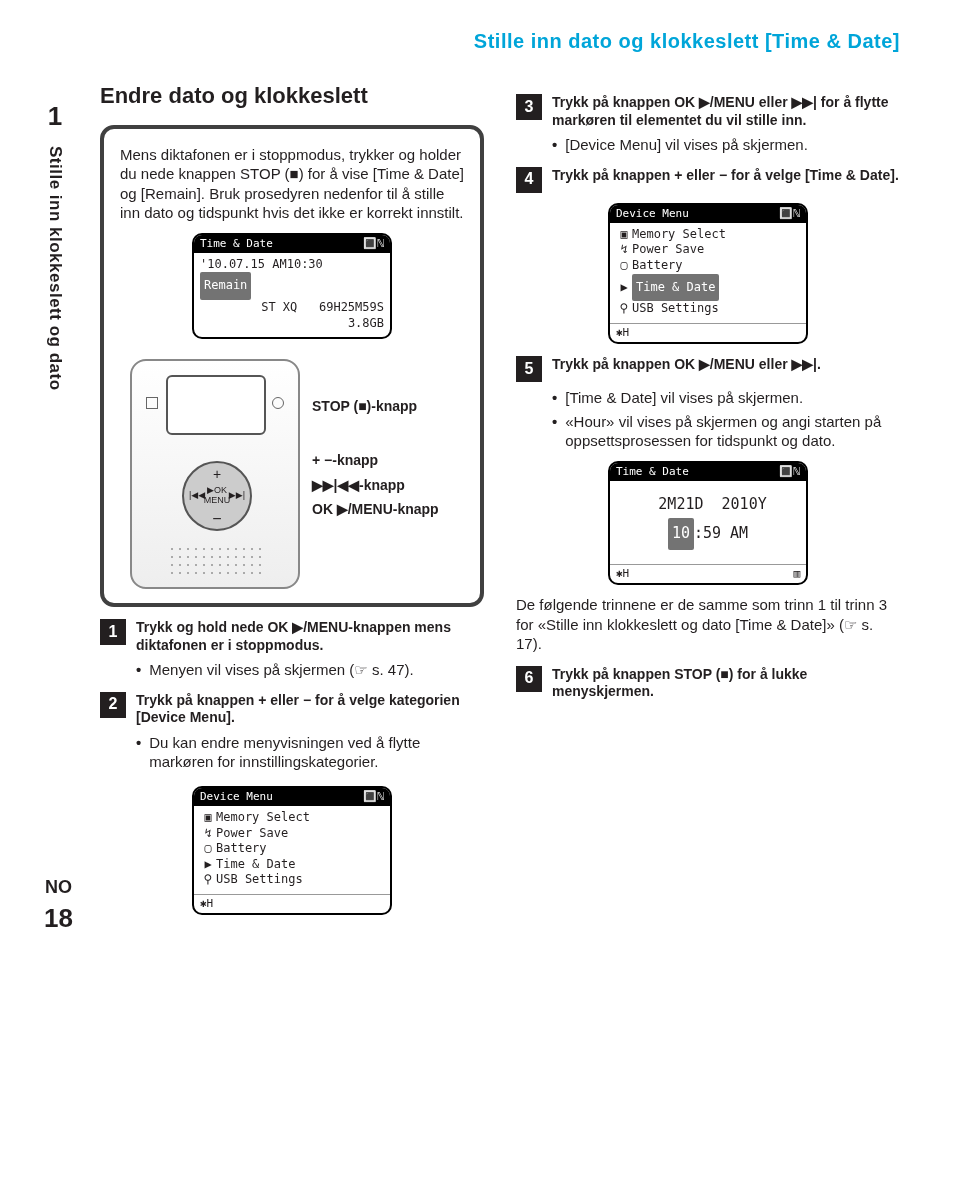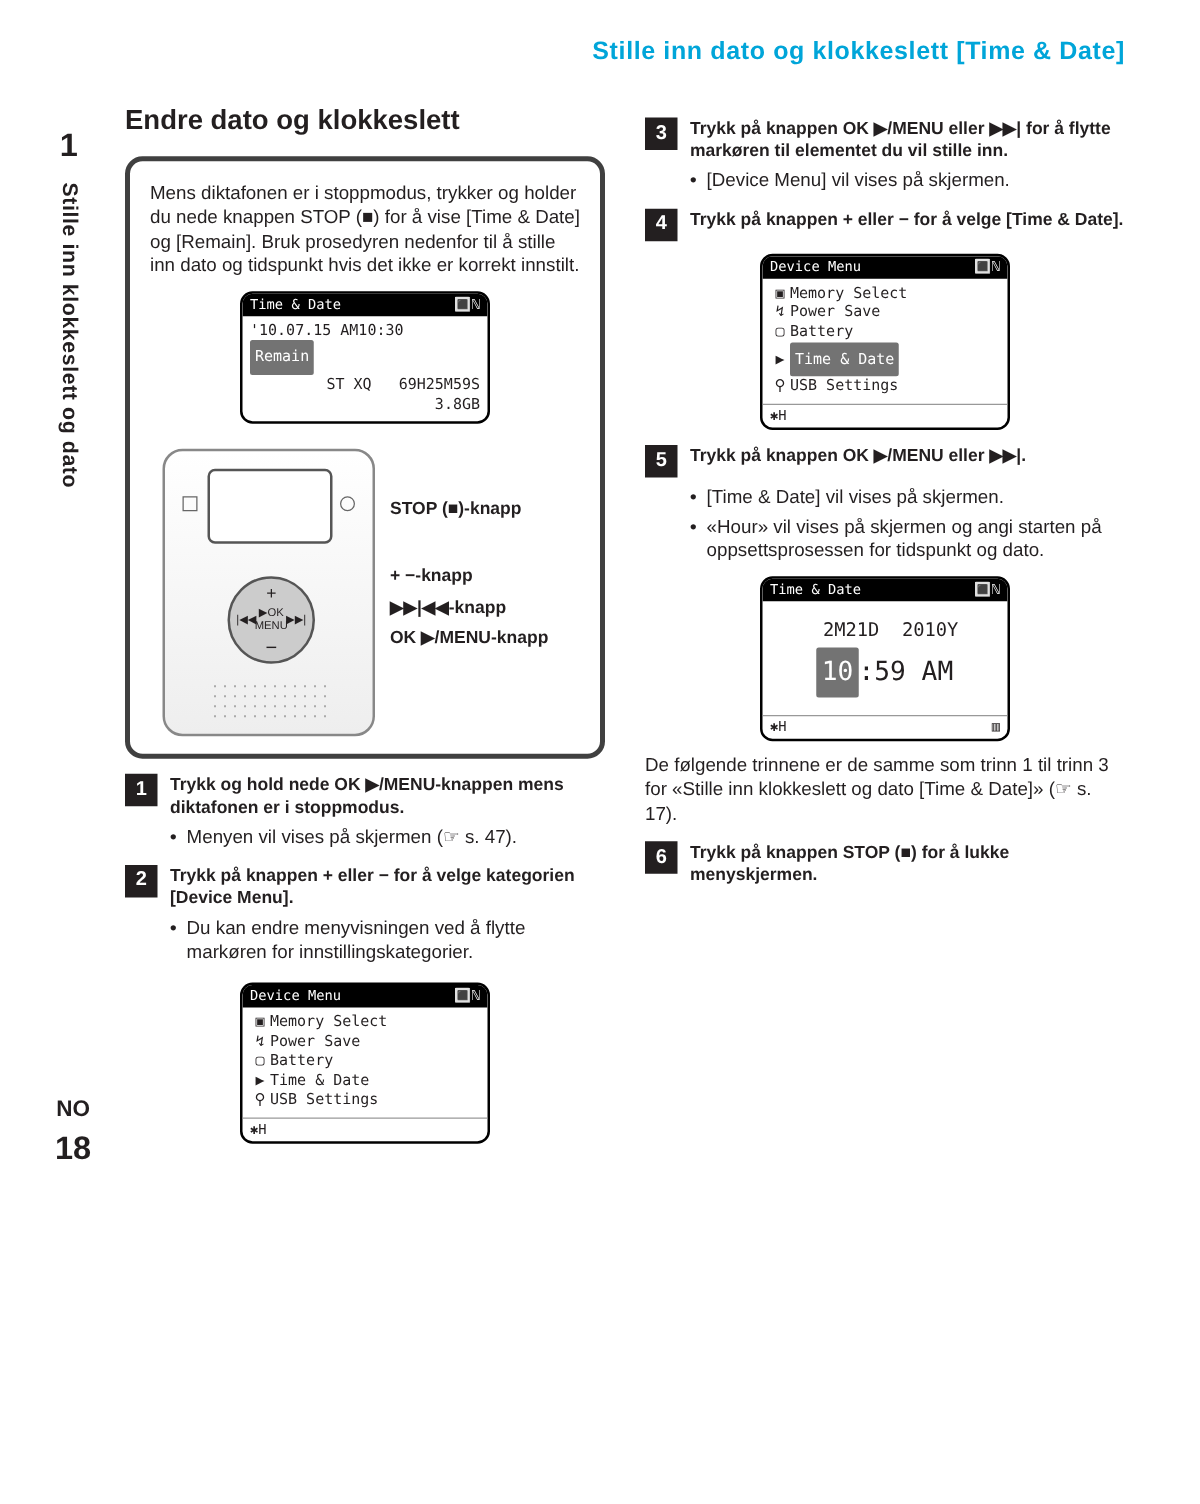--- a/index.html
+++ b/index.html
@@ -329,21 +329,21 @@
           <span>«Hour» vil vises på skjermen og angi starten på oppsettsprosessen for tidspunkt og dato.</span>
         </div>
 
       <div class="screen">
         <div class="headbar">
           <span>Time &amp; Date</span>
           <span>🔳ℕ</span>
         </div>
         <div class="body" style="text-align:center;padding:14px 0;">
           <div class="line" style="font-size:15px;"> 2M21D  2010Y</div>
-          <div style="font-size:21px;margin-top:4px;"><span class="inv">10</span>:59 AM</div>
+          <div style="font-size:15px;margin-top:4px;"><span class="inv">10</span>:59 AM</div>
         </div>
         <div class="foot">
             <span>✱H</span>
             <span>▥</span>
           </div>
       </div>
 
       <p class="para">De følgende trinnene er de samme som trinn 1 til trinn 3 for «Stille inn klokkeslett og dato [Time &amp; Date]» (☞ s. 17).</p>
 
       <div class="step">

